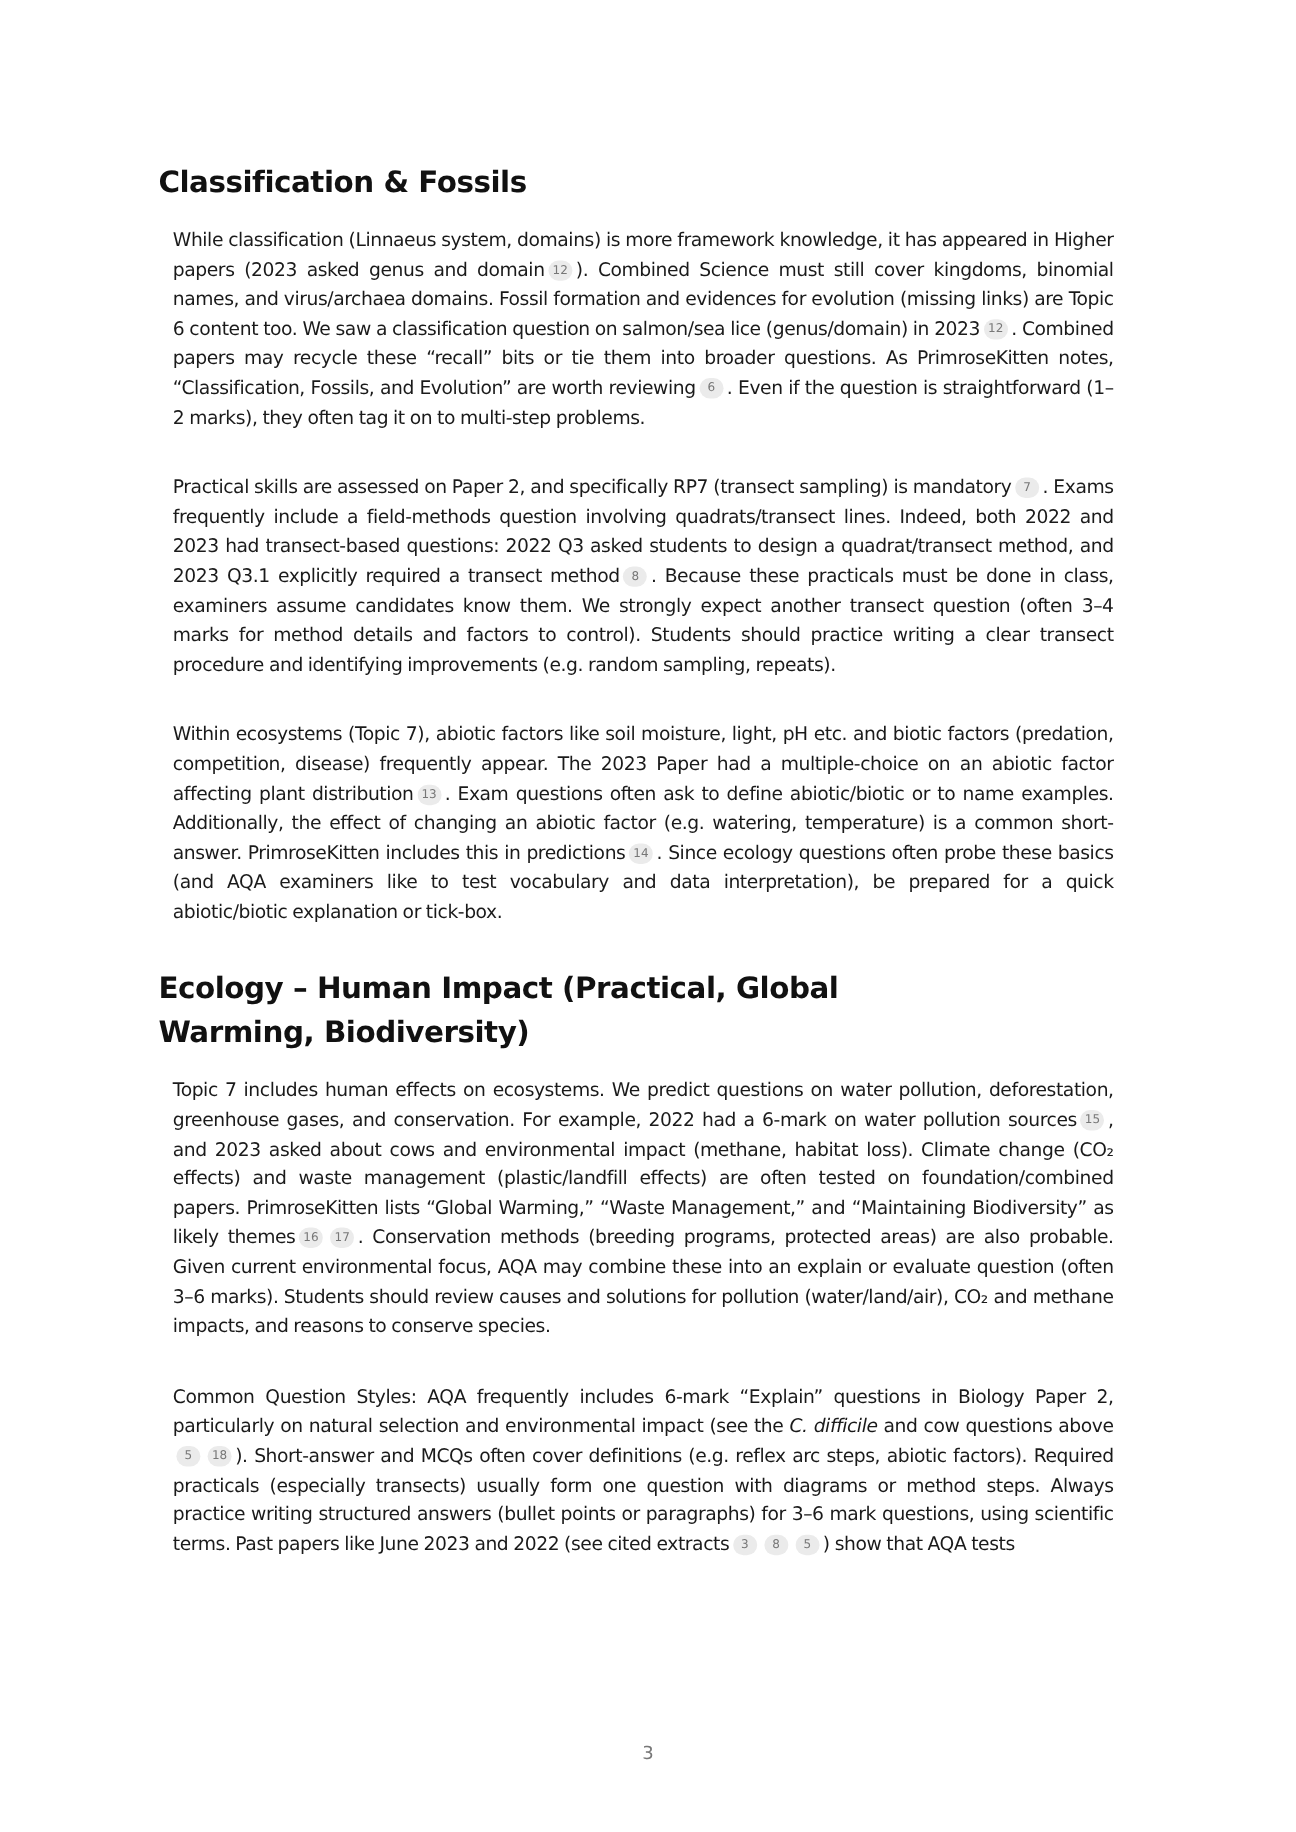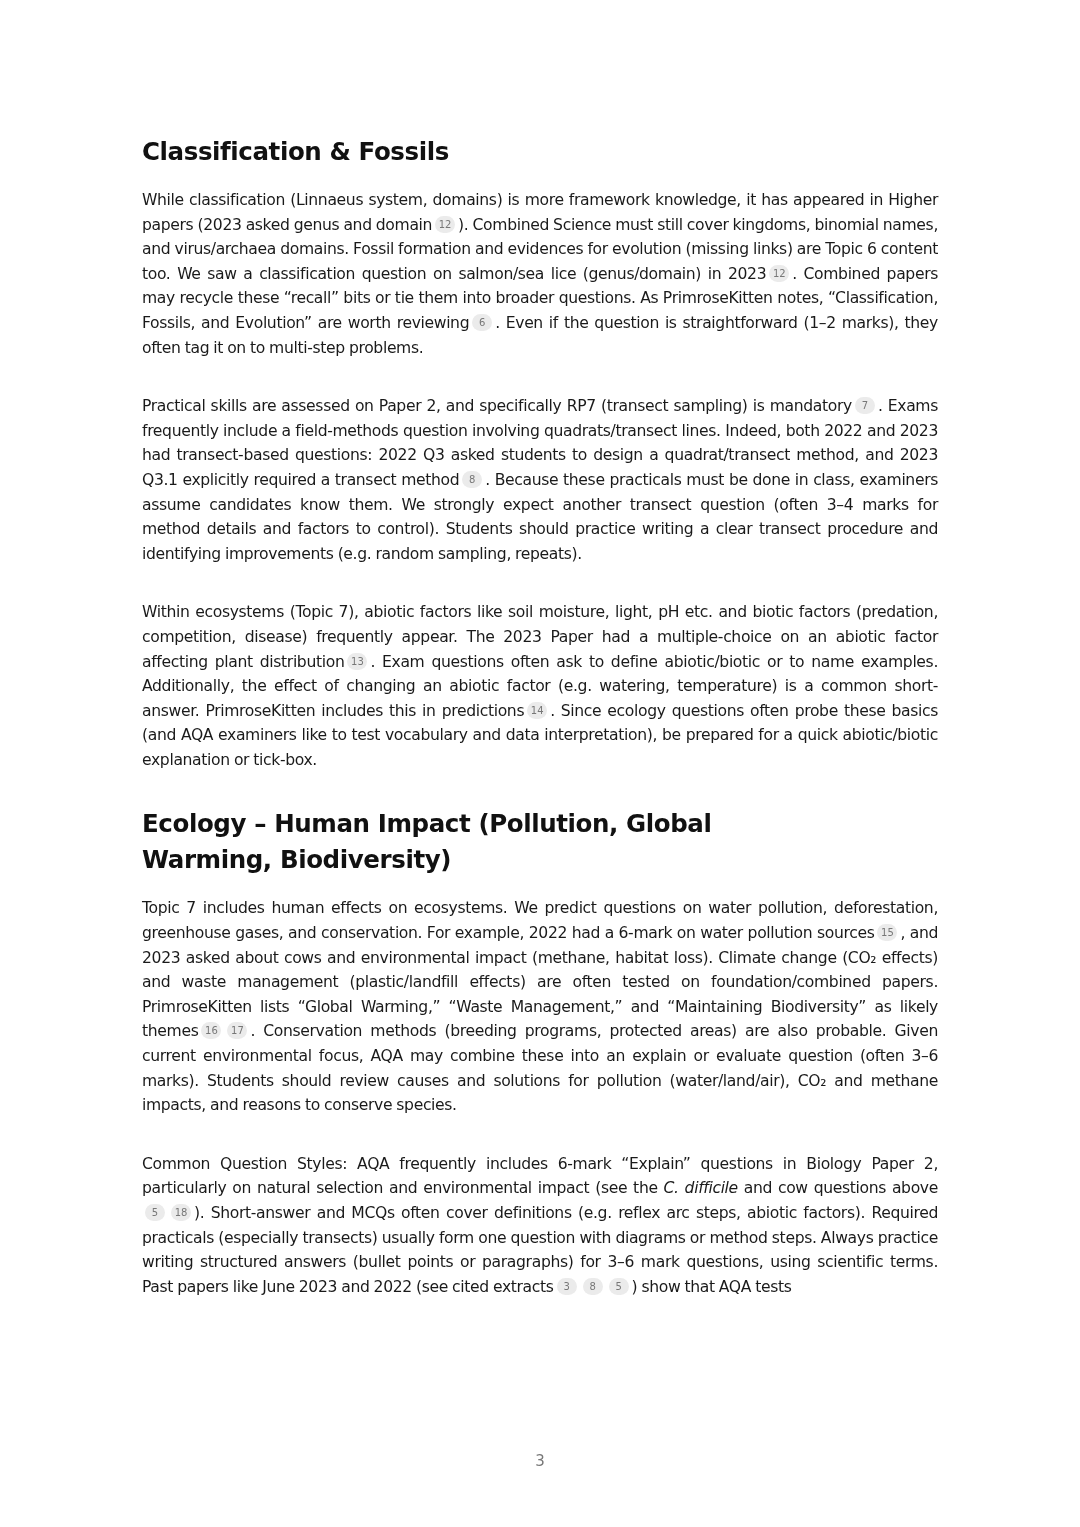--- a/index.html
+++ b/index.html
@@ -1,21 +1,21 @@
 <!DOCTYPE html>
 <html><head>
 <meta charset="utf-8">
 <style>
   html, body { margin: 0; padding: 0; background: #ffffff; }
   body { width: 1080px; height: 1527px; position: relative; overflow: hidden;
          font-family: "DejaVu Sans", "Liberation Sans", sans-serif; color: #1a1a1a; }
-  .page { position: absolute; left: 142px; top: 130px; width: 796px; }
+  .page { position: absolute; left: 132px; top: 130px; width: 796px; }
   h2 { font-family: "DejaVu Sans", sans-serif; font-weight: bold; font-size: 24.5px;
        line-height: 36px; margin: 0 0 18px 0; color: #111; letter-spacing: -0.4px; }
-  p { margin: 0 0 34px 0; font-size: 15.6px; line-height: 24.6px; text-align: justify;
+  p { margin: 0 0 34px 12px; font-size: 15.6px; line-height: 24.6px; text-align: justify;
       letter-spacing: -0.35px; word-spacing: -0.5px; }
   .sec-classification h2 { margin-top: 4px; }
   .cite { display: inline-block; min-width: 14px; height: 17px; line-height: 17px;
           padding: 0 3px; margin: 0 3px; border-radius: 9px; background: #ebebeb;
           color: #777; font-size: 10px; text-align: center; vertical-align: 2px; letter-spacing: 0; }
   .pagenum { position: absolute; left: 0; width: 1080px; top: 1452px; text-align: center;
              font-size: 15px; color: #777; }
   b { font-weight: normal; }
   i { font-style: italic; }
 </style>
@@ -27,21 +27,21 @@
     <h2>Classification &amp; Fossils</h2>
     <p>While classification (Linnaeus system, domains) is more framework knowledge, it has appeared in Higher papers (2023 asked genus and domain<span class="cite">12</span>). Combined Science must still cover kingdoms, binomial names, and virus/archaea domains. Fossil formation and evidences for evolution (missing links) are Topic 6 content too. We saw a classification question on salmon/sea lice (genus/domain) in 2023<span class="cite">12</span>. Combined papers may recycle these “recall” bits or tie them into broader questions. As PrimroseKitten notes, “Classification, Fossils, and Evolution” are worth reviewing<span class="cite">6</span>. Even if the question is straightforward (1–2 marks), they often tag it on to multi-step problems.</p>
   </div>
   <div>
     <p>Practical skills are assessed on Paper 2, and specifically RP7 (transect sampling) is mandatory<span class="cite">7</span>. Exams frequently include a field-methods question involving quadrats/transect lines. Indeed, both 2022 and 2023 had transect-based questions: 2022 Q3 asked students to design a quadrat/transect method, and 2023 Q3.1 explicitly required a transect method<span class="cite">8</span>. Because these practicals must be done in class, examiners assume candidates know them. We strongly expect another transect question (often 3–4 marks for method details and factors to control). Students should practice writing a clear transect procedure and identifying improvements (e.g. random sampling, repeats).</p>
   </div>
   <div>
     <p>Within ecosystems (Topic 7), abiotic factors like soil moisture, light, pH etc. and biotic factors (predation, competition, disease) frequently appear. The 2023 Paper had a multiple-choice on an abiotic factor affecting plant distribution<span class="cite">13</span>. Exam questions often ask to define abiotic/biotic or to name examples. Additionally, the effect of changing an abiotic factor (e.g. watering, temperature) is a common short-answer. PrimroseKitten includes this in predictions<span class="cite">14</span>. Since ecology questions often probe these basics (and AQA examiners like to test vocabulary and data interpretation), be prepared for a quick abiotic/biotic explanation or tick-box.</p>
   </div>
   <div>
-    <h2 style="width:680px">Ecology – Human Impact (Pollution, Global Warming, Biodiversity)</h2>
+    <h2 style="width:680px">Ecology – Human Impact (Practical, Global Warming, Biodiversity)</h2>
     <p>Topic 7 includes human effects on ecosystems. We predict questions on water pollution, deforestation, greenhouse gases, and conservation. For example, 2022 had a 6-mark on water pollution sources<span class="cite">15</span>, and 2023 asked about cows and environmental impact (methane, habitat loss). Climate change (CO₂ effects) and waste management (plastic/landfill effects) are often tested on foundation/combined papers. PrimroseKitten lists “Global Warming,” “Waste Management,” and “Maintaining Biodiversity” as likely themes<span class="cite">16</span><span class="cite">17</span>. Conservation methods (breeding programs, protected areas) are also probable. Given current environmental focus, AQA may combine these into an explain or evaluate question (often 3–6 marks). Students should review causes and solutions for pollution (water/land/air), CO₂ and methane impacts, and reasons to conserve species.</p>
   </div>
   <div>
     <p><b>Common Question Styles:</b><span> AQA frequently includes 6-mark “Explain” questions in Biology Paper 2, particularly on natural selection and environmental impact (see the <i>C. difficile</i> and cow questions above <span class="cite">5</span><span class="cite">18</span>). Short-answer and MCQs often cover definitions (e.g. reflex arc steps, abiotic factors). Required practicals (especially transects) usually form one question with diagrams or method steps. Always practice writing structured answers (bullet points or paragraphs) for 3–6 mark questions, using scientific terms. Past papers like June 2023 and 2022 (see cited extracts<span class="cite">3</span><span class="cite">8</span><span class="cite">5</span>) show that AQA tests</span></p>
   </div>
 </div>
 
 <div class="pagenum">3</div>
 
 </body></html>

